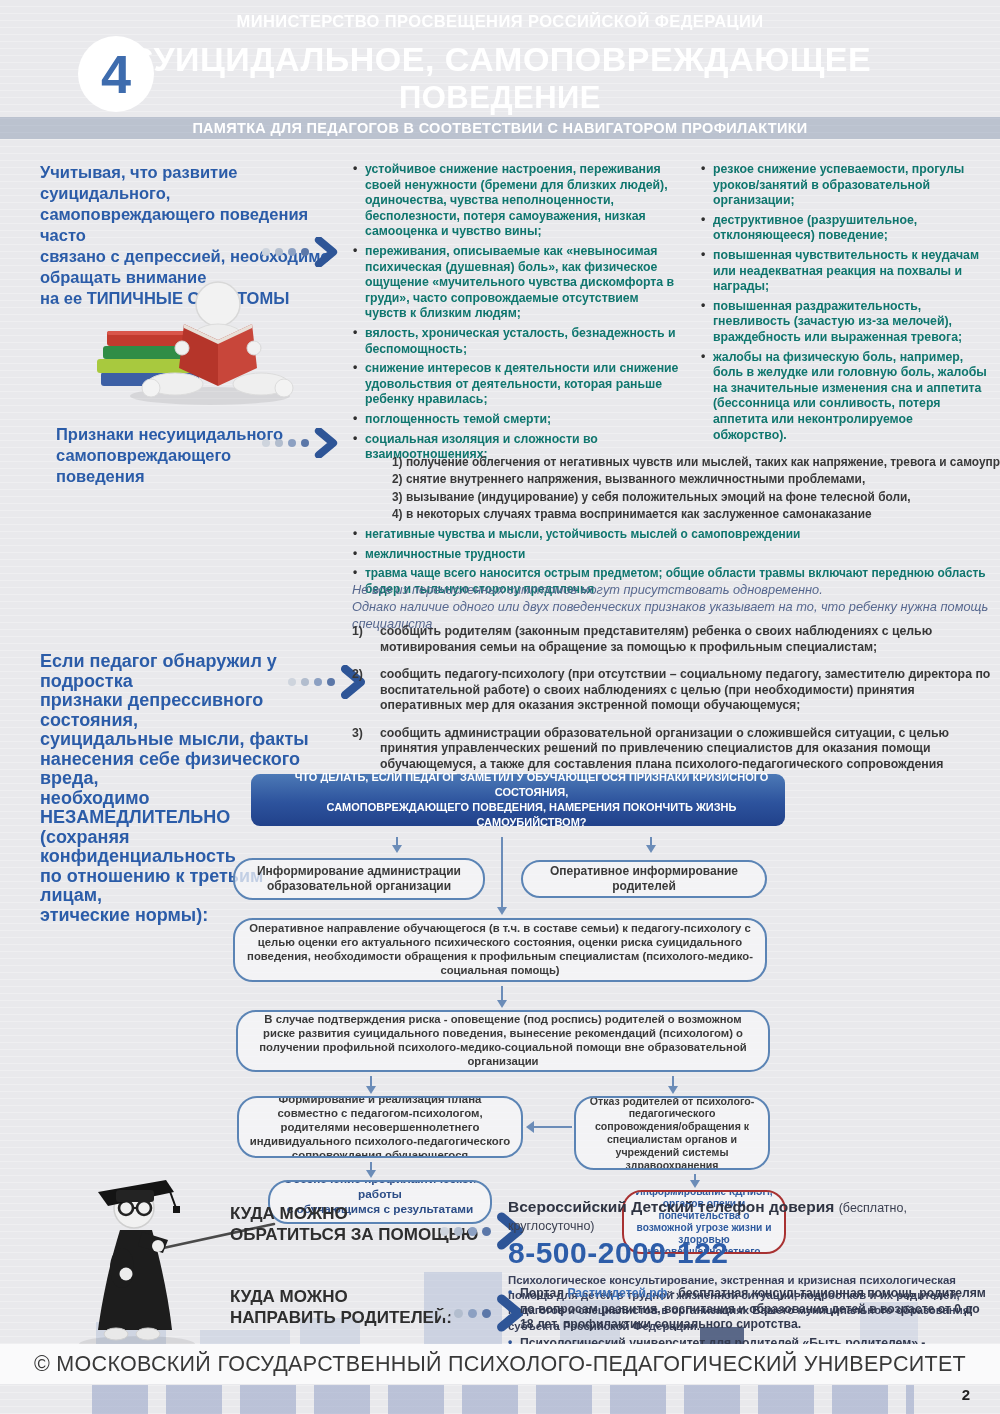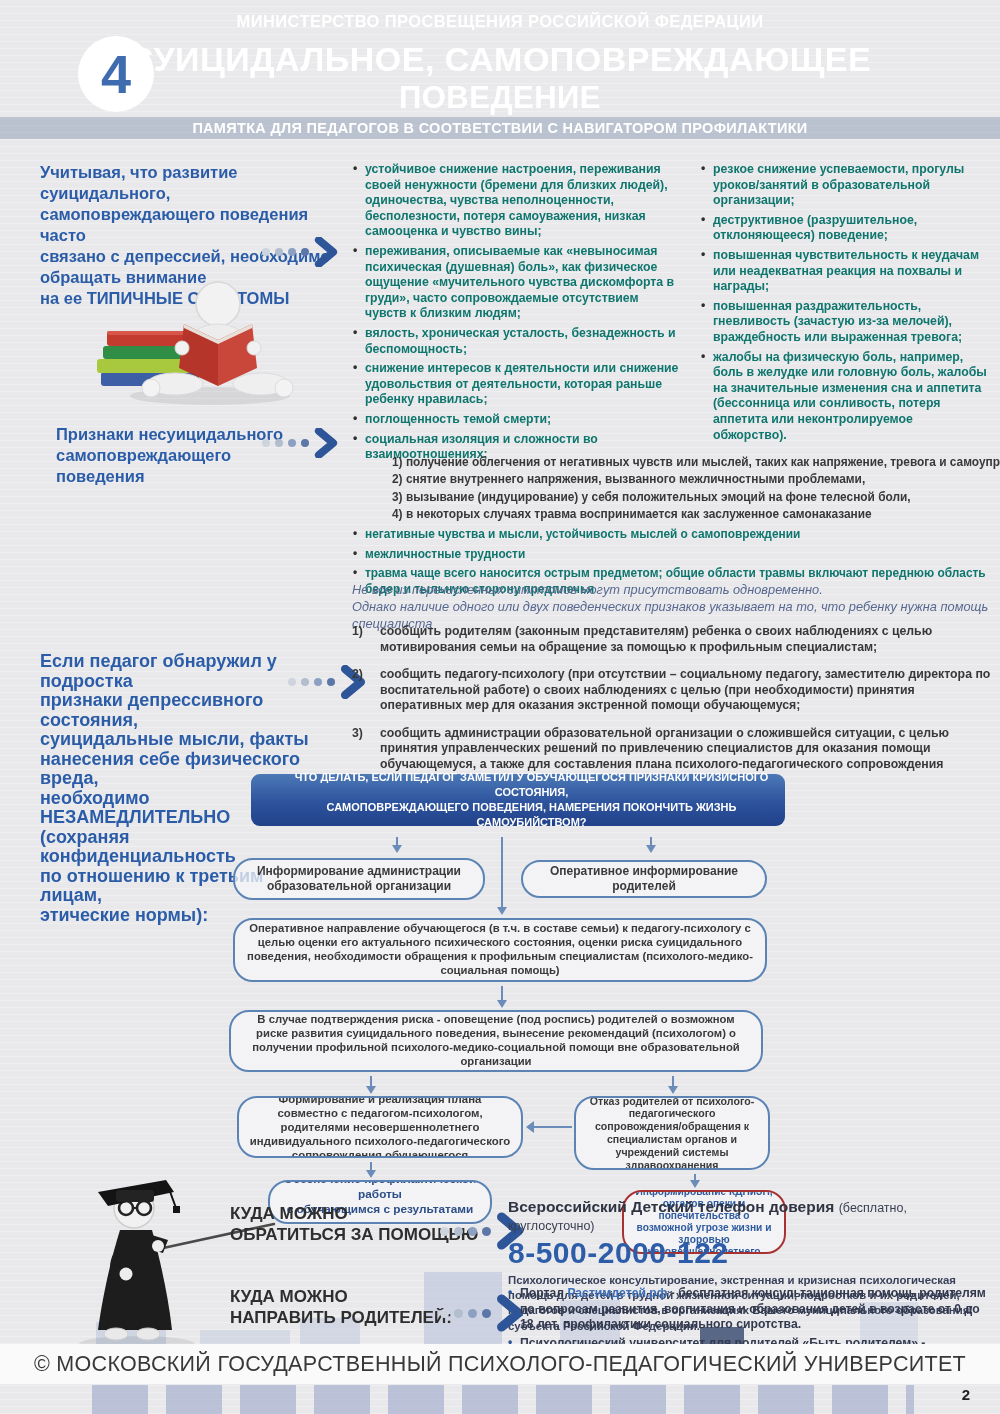--- a/index.html
+++ b/index.html
@@ -225,21 +225,21 @@
   <div class="va" style="left:650px;top:837px;height:14px;"></div>
   <div class="va" style="left:501px;top:837px;height:76px;"></div>
 
   <div class="fc-box" style="left:233px;top:858px;width:252px;height:42px;font-size:12px;line-height:15px;">Информирование администрации образовательной организации</div>
   <div class="fc-box" style="left:521px;top:860px;width:246px;height:38px;font-size:12px;line-height:15px;">Оперативное информирование родителей</div>
 
   <div class="fc-box" style="left:233px;top:918px;width:534px;height:64px;font-size:11.3px;line-height:13.8px;">Оперативное направление обучающегося (в т.ч. в составе семьи) к педагогу-психологу с целью оценки его актуального психического состояния, оценки риска суицидального поведения, необходимости обращения к профильным специалистам (психолого-медико-социальная помощь)</div>
 
   <div class="va" style="left:501px;top:986px;height:20px;"></div>
 
-  <div class="fc-box" style="left:229px;top:1010px;width:534px;height:62px;font-size:11.3px;line-height:13.8px;">В случае подтверждения риска - оповещение (под роспись) родителей о возможном риске развития суицидального поведения, вынесение рекомендаций (психологом) о получении профильной психолого-медико-социальной помощи вне образовательной организации</div>
+  <div class="fc-box" style="left:236px;top:1010px;width:534px;height:62px;font-size:11.3px;line-height:13.8px;">В случае подтверждения риска - оповещение (под роспись) родителей о возможном риске развития суицидального поведения, вынесение рекомендаций (психологом) о получении профильной психолого-медико-социальной помощи вне образовательной организации</div>
 
   <div class="va" style="left:370px;top:1076px;height:16px;"></div>
   <div class="va" style="left:672px;top:1076px;height:16px;"></div>
 
   <div class="fc-box" style="left:237px;top:1096px;width:286px;height:62px;font-size:11.4px;line-height:14px;">Формирование и реализация плана совместно с педагогом-психологом, родителями несовершеннолетнего индивидуального психолого-педагогического сопровождения обучающегося</div>
   <div class="fc-box" style="left:574px;top:1096px;width:196px;height:74px;font-size:10.6px;line-height:12.8px;">Отказ родителей от психолого-педагогического сопровождения/обращения к специалистам органов и учреждений системы здравоохранения</div>
 
   <div class="ha" style="left:528px;top:1126px;width:44px;"></div>
 
   <div class="va" style="left:370px;top:1162px;height:14px;"></div>

